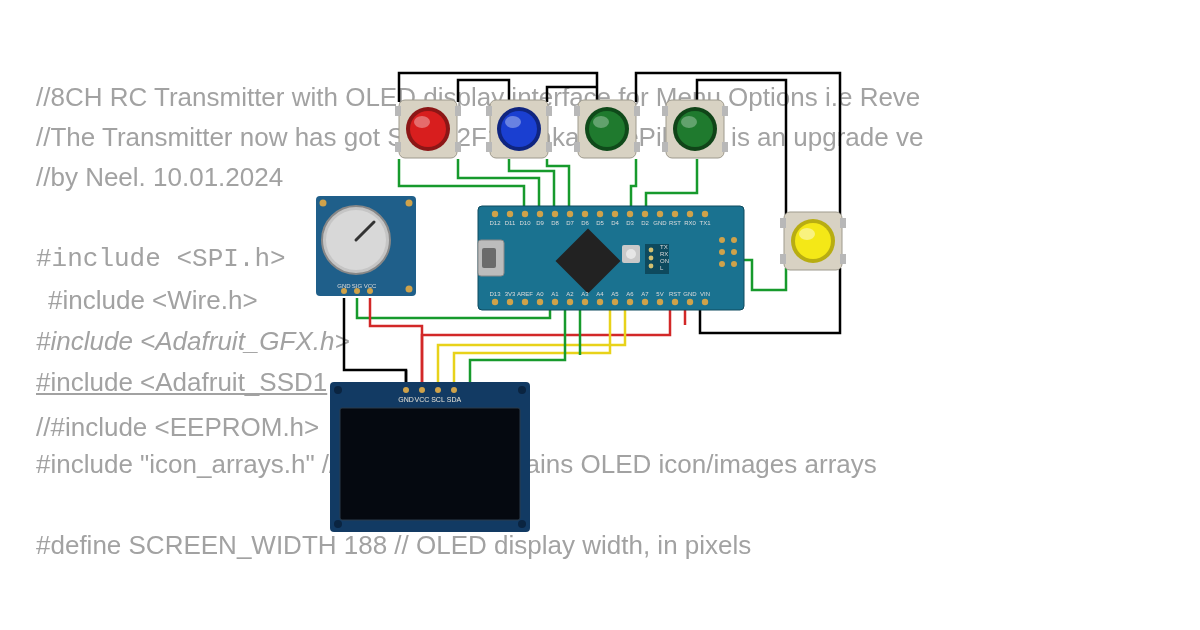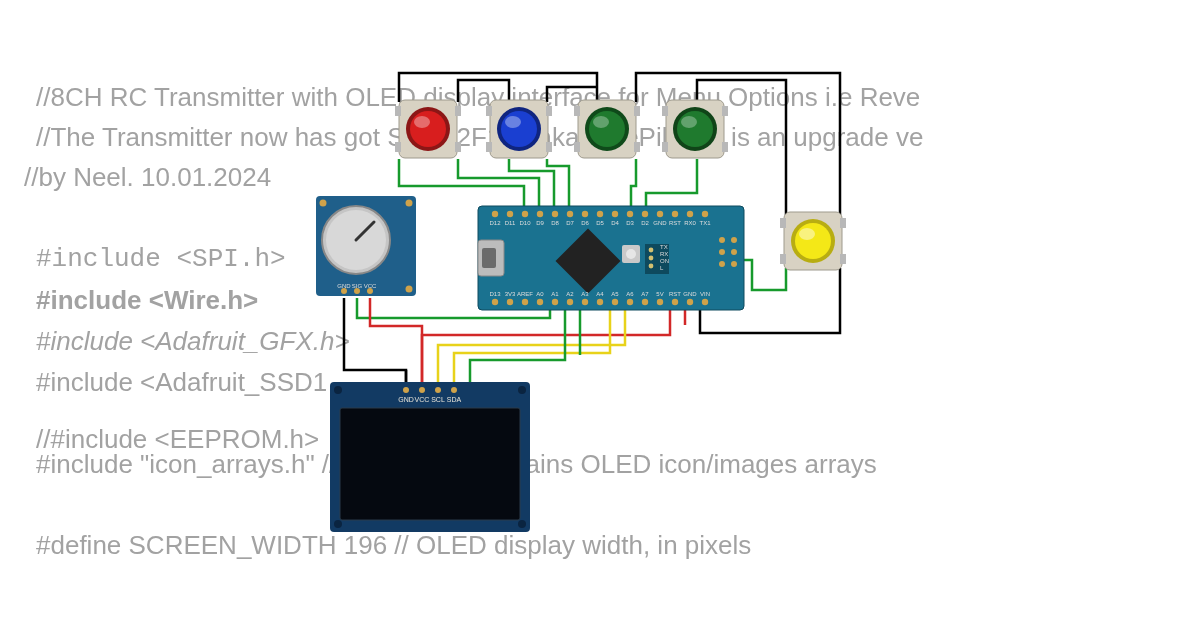--- a/index.html
+++ b/index.html
@@ -30,28 +30,28 @@
     font-size: 7px;
     fill: #e8e4d9;
     font-family: Arial, sans-serif;
   }
 </style>
 </head>
 <body>
 
 <div class="code-text" style="top:82px; left:36px;">//8CH RC Transmitter with OLED display interface for Menu Options i.e Reve</div>
 <div class="code-text" style="top:122px; left:36px;">//The Transmitter now has got STM32F103 aka BluePill and is an upgrade ve</div>
-<div class="code-text" style="top:162px; left:24px;">//by Neel. 10.01.2024</div>
+<div class="code-text" style="top:162px; left:36px;">//by Neel. 10.01.2024</div>
 <div class="code-text" style="top:244px; left:36px;font-family:Liberation Mono, monospace;">#include &lt;SPI.h&gt;</div>
-<div class="code-text" style="top:285px; left:36px;font-weight:bold;">#include &lt;Wire.h&gt;</div>
+<div class="code-text" style="top:285px; left:48px;">#include &lt;Wire.h&gt;</div>
 <div class="code-text" style="top:326px; left:36px;font-style:italic;">#include &lt;Adafruit_GFX.h&gt;</div>
-<div class="code-text" style="top:367px; left:36px;">#include &lt;Adafruit_SSD1</div>
-<div class="code-text" style="top:424px; left:36px;">//#include &lt;EEPROM.h&gt;</div>
+<div class="code-text" style="top:367px; left:36px;text-decoration:underline;">#include &lt;Adafruit_SSD1</div>
+<div class="code-text" style="top:412px; left:36px;">//#include &lt;EEPROM.h&gt;</div>
 <div class="code-text" style="top:449px; left:36px;">#include "icon_arrays.h" // Header file contains OLED icon/images arrays</div>
-<div class="code-text" style="top:530px; left:36px;">#define SCREEN_WIDTH 196 // OLED display width, in pixels</div>
+<div class="code-text" style="top:530px; left:36px;">#define SCREEN_WIDTH 188 // OLED display width, in pixels</div>
 
 <svg width="1200" height="630">
 
   <path d="M 399 102 L 399 73 L 597 73 L 597 102" stroke="#000" stroke-width="2.5" fill="none"></path>
   <path d="M 458 102 L 458 80 L 509 80 L 509 102" stroke="#000" stroke-width="2.5" fill="none"></path>
   <path d="M 547 102 L 547 87 L 597 87" stroke="#000" stroke-width="2.5" fill="none"></path>
   <path d="M 636 102 L 636 73 L 840 73 L 840 215" stroke="#000" stroke-width="2.5" fill="none"></path>
   <path d="M 697 102 L 697 80 L 786 80 L 786 215" stroke="#000" stroke-width="2.5" fill="none"></path>
 
   <path d="M 840 268 L 840 333 L 700 333 L 700 305" stroke="#000" stroke-width="2.5" fill="none"></path>

